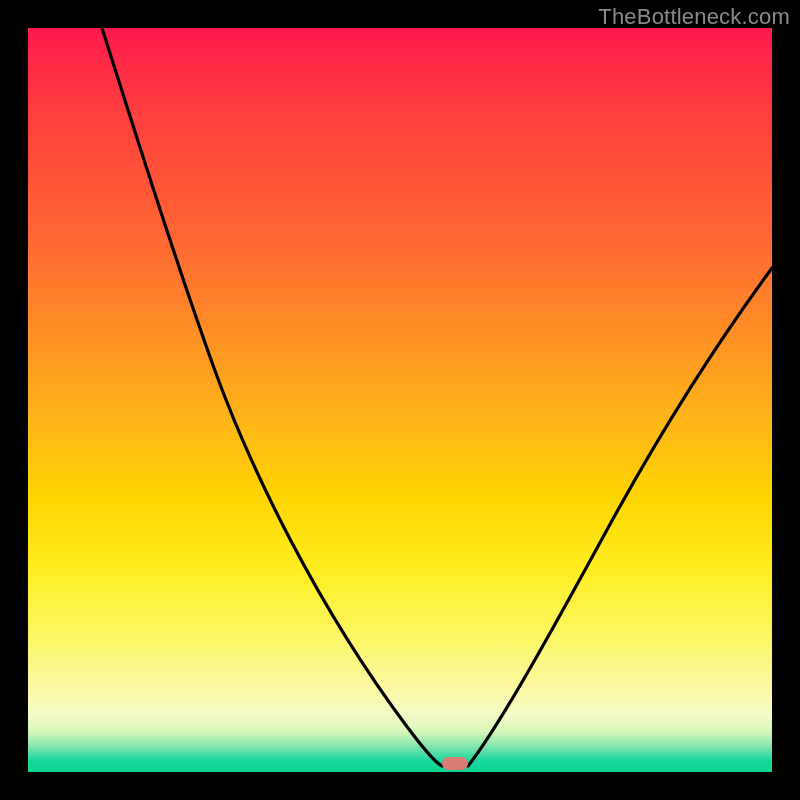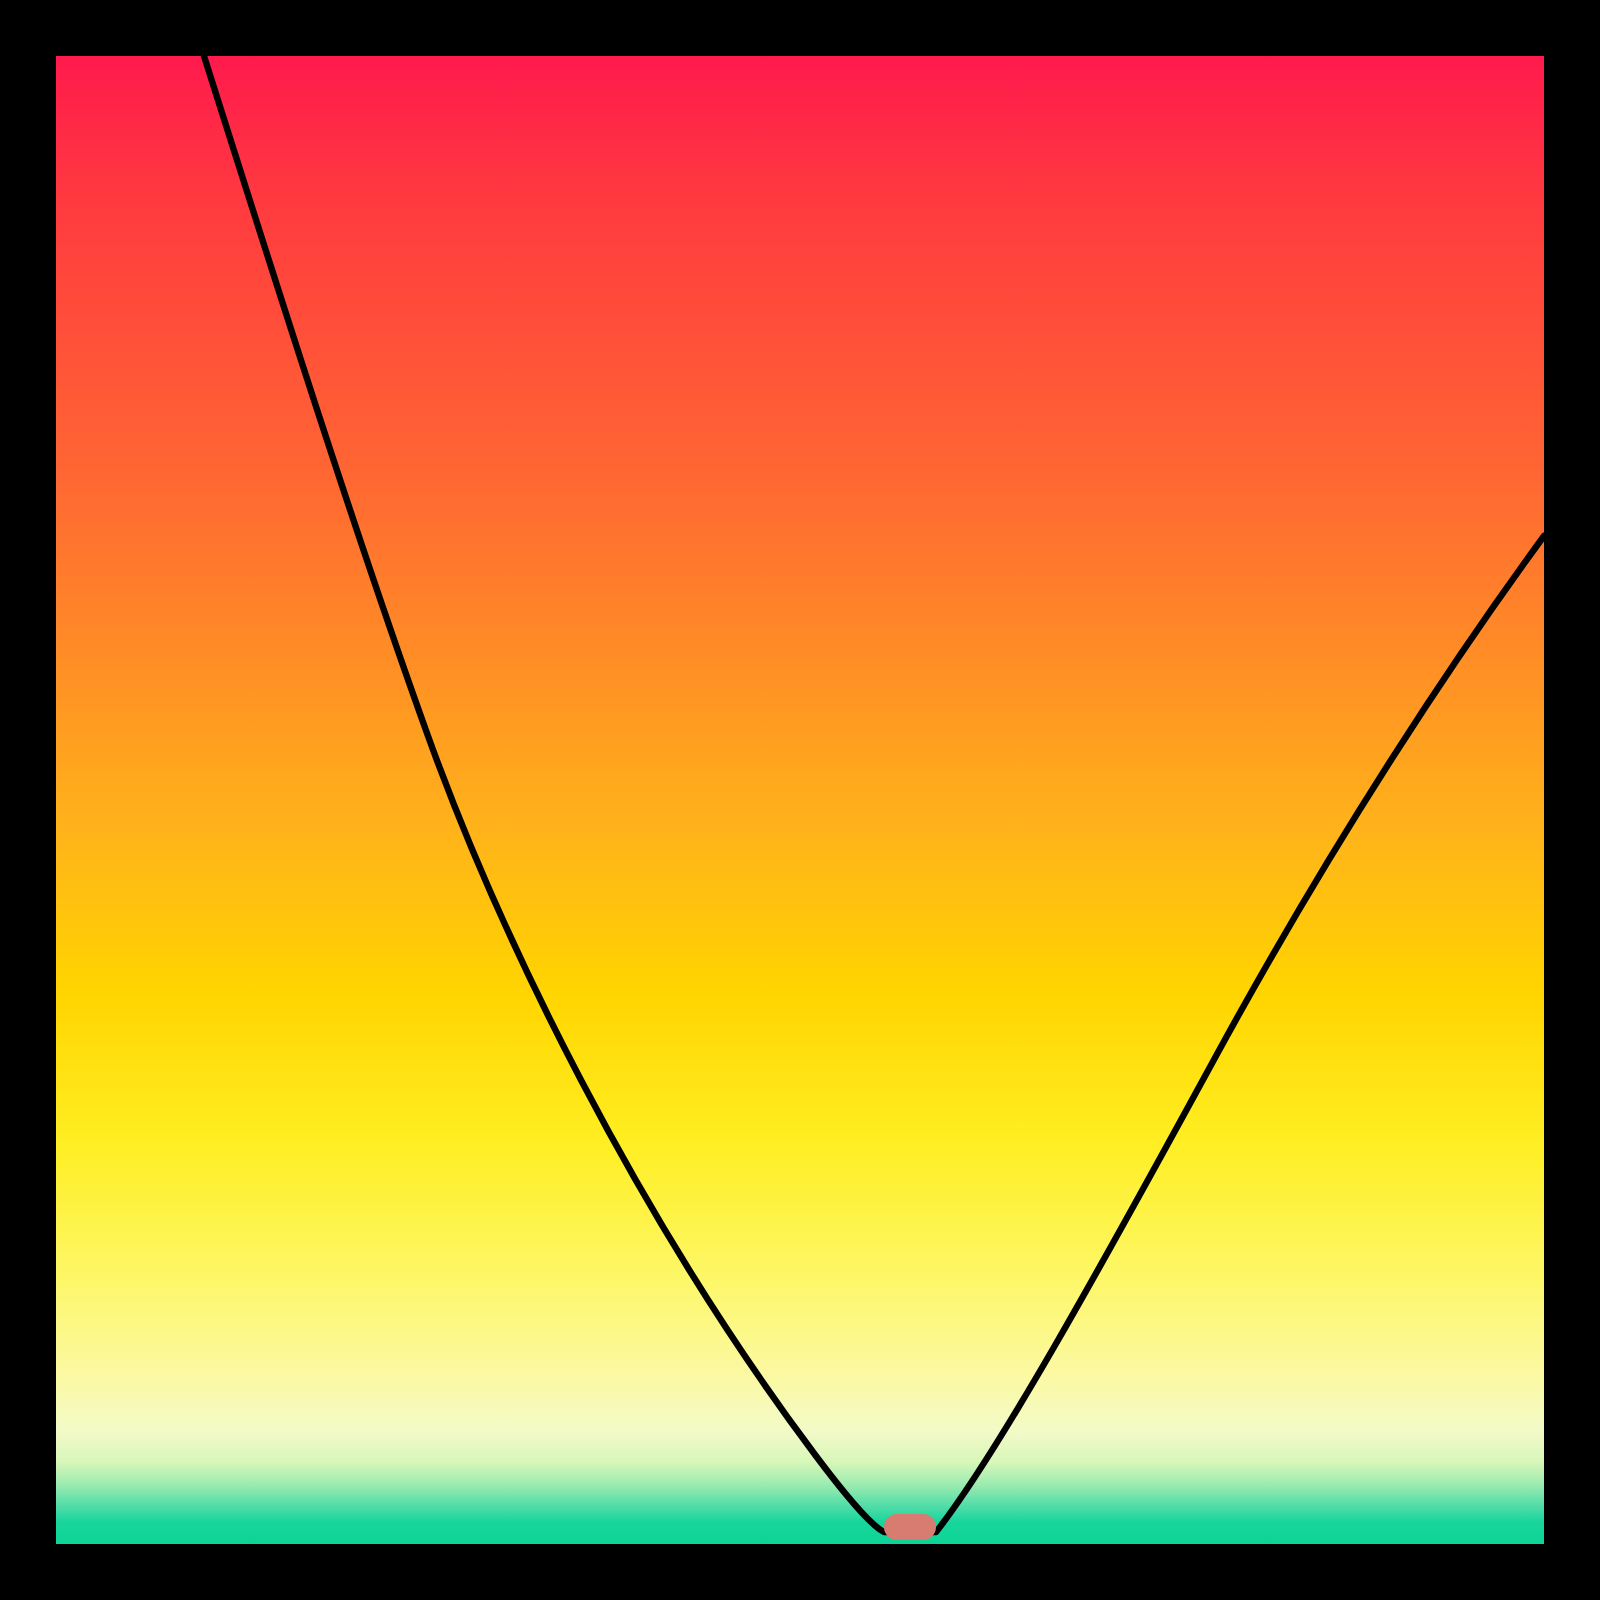--- a/index.html
+++ b/index.html
@@ -76,14 +76,15 @@
   <div class="plot-area">
 
     <svg class="curve" width="744" height="744" viewBox="0 0 744 744">
       <path fill="none" stroke="#000" stroke-width="3.2" stroke-linecap="round" stroke-linejoin="round" d="M 74,0 C 112,120 150,240 186,340 C 222,440 290,580 380,700 C 398,724 408,735 414,738 L 440,738 C 470,700 520,610 580,500 C 640,390 700,300 744,240"></path>
     </svg>
 
     <div class="marker" style="left:414px;top:729px;"></div>
 
   </div>
 
+  <div class="watermark">TheBottleneck.com</div>
 
 </div>
 
 </body></html>

